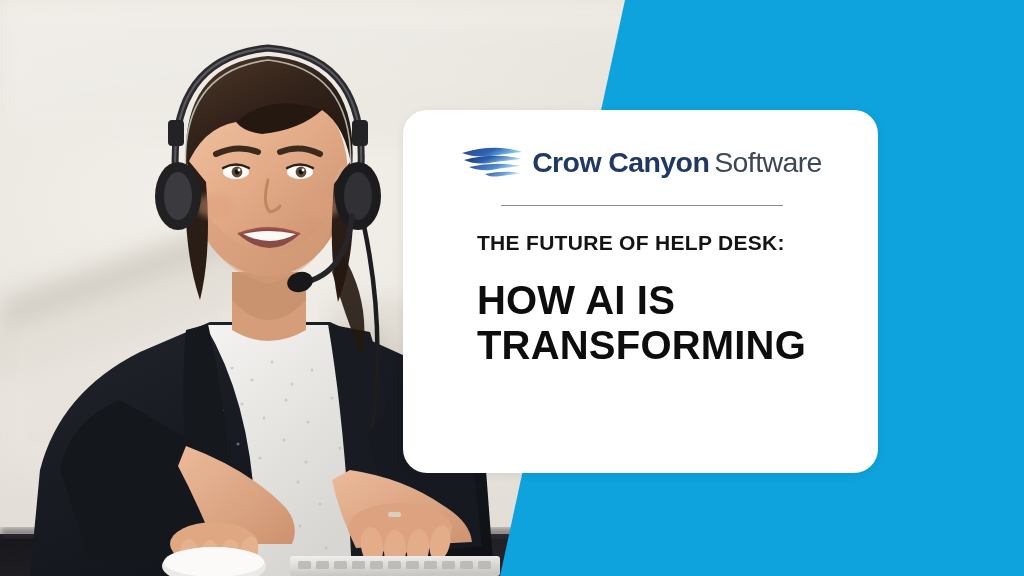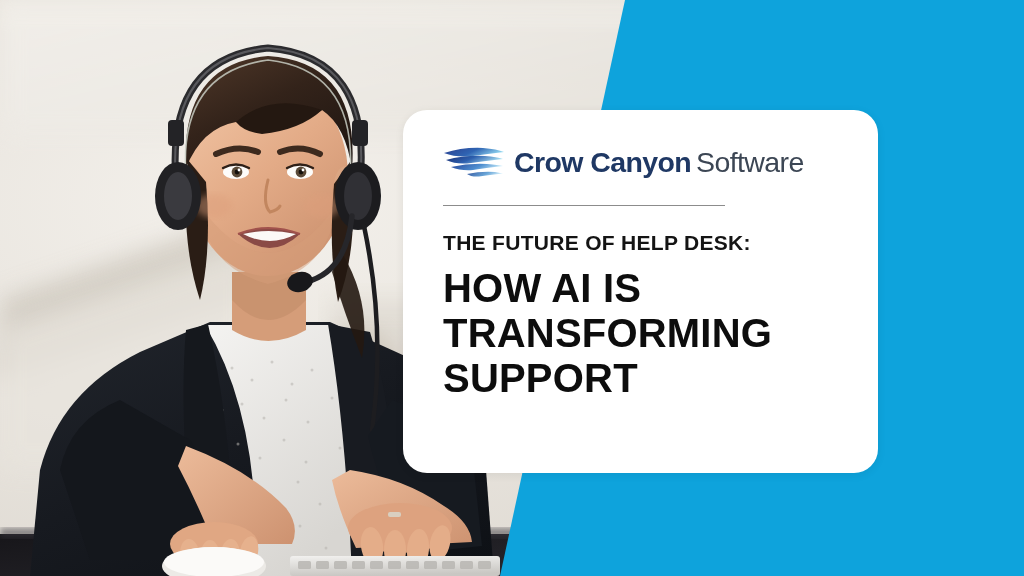--- a/index.html
+++ b/index.html
@@ -36,21 +36,21 @@
 
   
   .card {
     position:absolute;
     left:403px; top:110px;
     width:475px; height:363px;
     background:#ffffff;
     border-radius:24px;
     box-shadow:0 2px 10px rgba(0,0,0,0.07);
     padding:30px 38px 26px 40px;
-    display:flex; flex-direction:column;
+    display:flex; flex-direction:column;align-items:center;
   }
 
   
   .logo-row {
     display:flex; align-items:center;
     gap:9px;
     height:40px;
     margin-top:2px;
   }
   .logo-mark { width:62px; height:34px; flex:none; display:block; }
@@ -89,21 +89,21 @@
     text-transform:uppercase;
     white-space:nowrap;
   }
   .headline {
     font-size:40px;
     font-weight:bold;
     color:#0d0d0d;
     letter-spacing:0.2px;
     line-height:1.12;
     text-transform:uppercase;
-    margin-top:12px;
+    margin-top:24px;
   }
   .headline .hl-line { display:block; white-space:nowrap; }
 
   
   .ph-svg { position:absolute; top:0; left:0; width:1024px; height:576px; }
 </style>
 </head>
 <body>
 
 <div class="banner">
@@ -372,19 +372,18 @@
       </div>
     </div>
 
     <div class="divider"></div>
 
     <div>
       <div class="eyebrow">THE FUTURE OF HELP DESK:</div>
       <div class="headline">
         <span class="hl-line">HOW AI IS</span>
         <span class="hl-line">TRANSFORMING</span>
-        <span class="hl-line">SUPPORT</span>
       </div>
     </div>
 
   </div>
 
 </div>
 
 </body></html>

